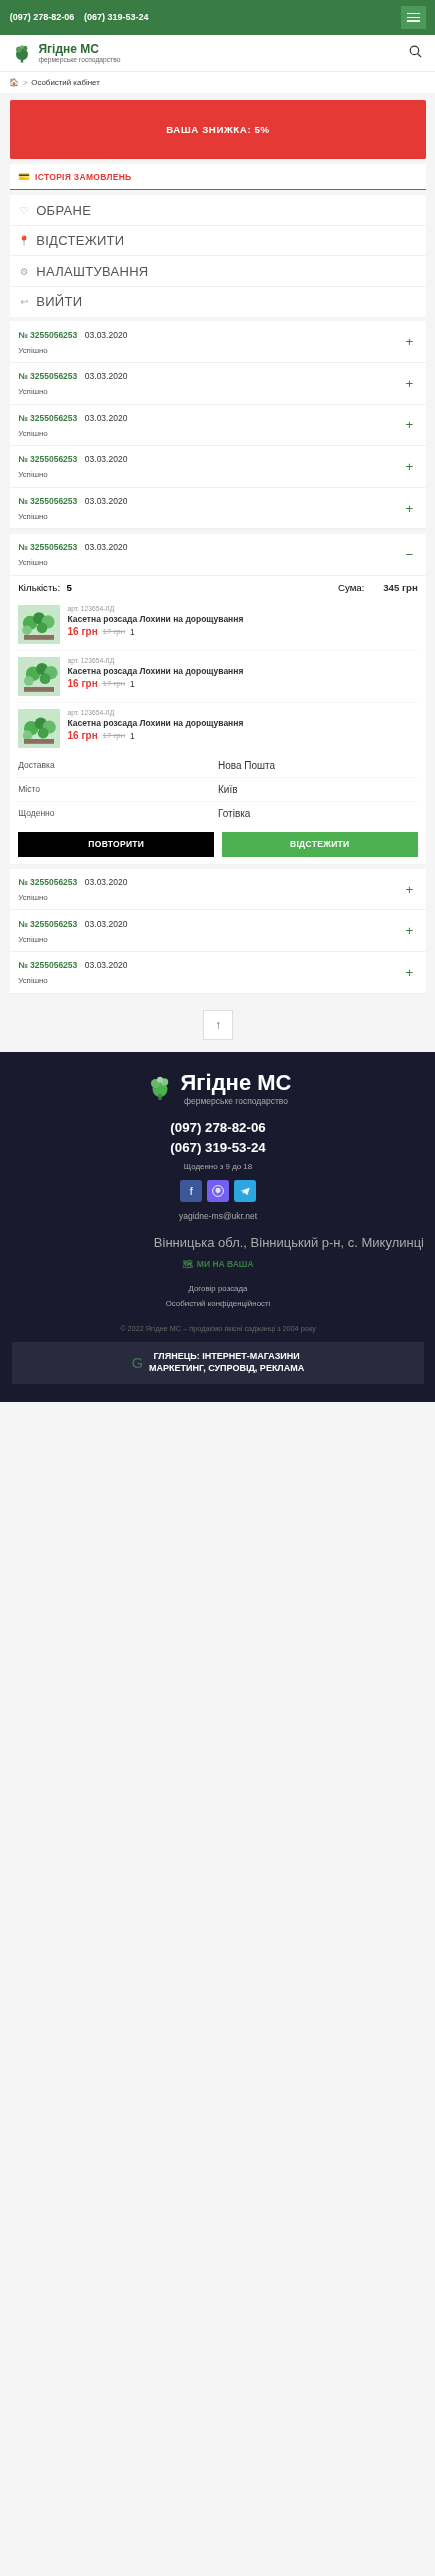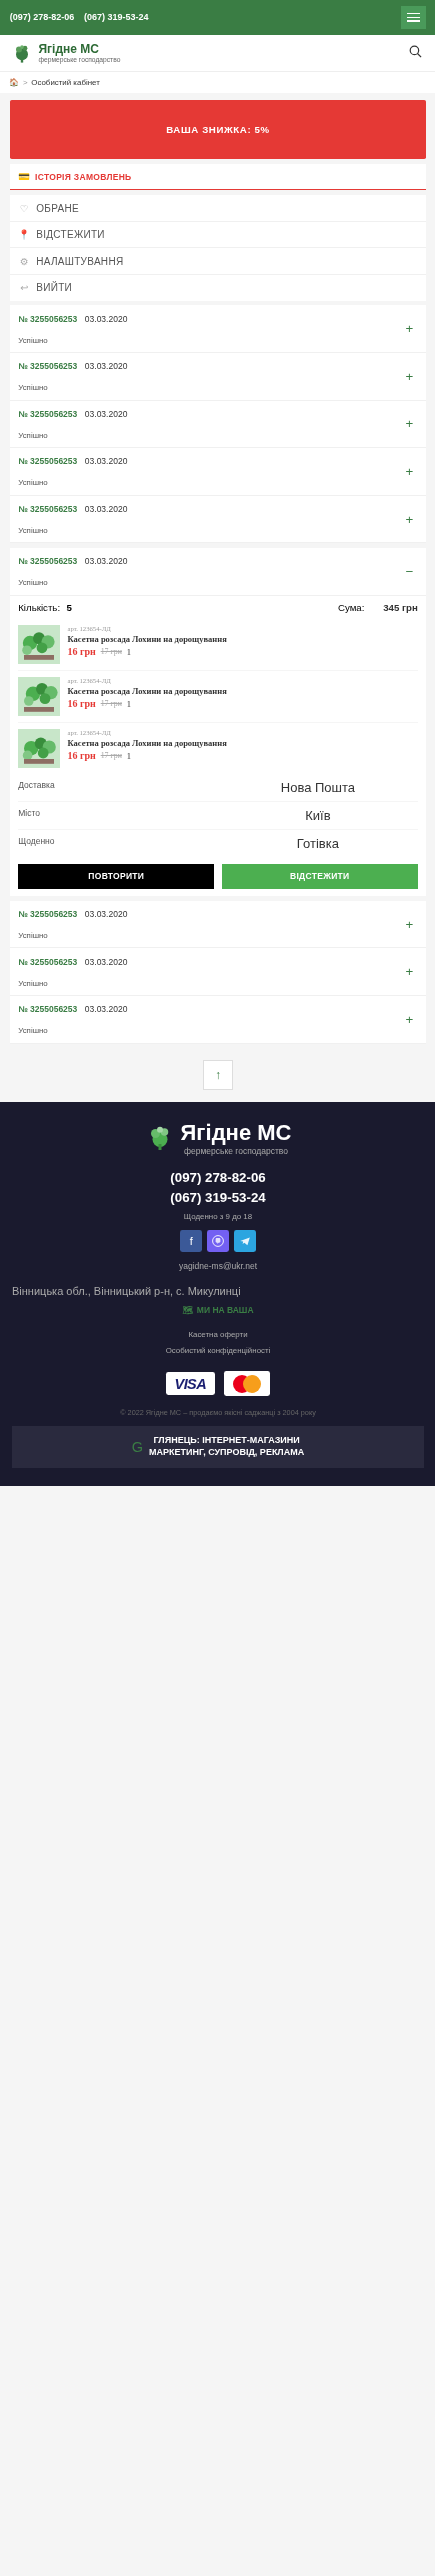--- a/index.html
+++ b/index.html
@@ -37,52 +37,52 @@
     .section-container { background: #fff; margin: 4.8px 9.7px; padding: 0; }
     .section-header { display: flex; align-items: center; gap: 4.8px; padding: 7.3px 8.5px; border-bottom: 1.2px solid #e53935; }
     .section-icon { color: #e53935; font-size: 9.7px; }
     .section-title { color: #e53935; font-size: 8.5px; font-weight: bold; text-transform: uppercase; letter-spacing: 0.3px; }
 
     
     .nav-menu { background: #fff; margin: 0 9.7px 4.8px; }
     .nav-item { display: flex; align-items: center; gap: 6px; padding: 7.3px 8.5px; border-bottom: 0.6px solid #f0f0f0; cursor: pointer; }
     .nav-item:last-child { border-bottom: none; }
     .nav-item-icon { color: #aaa; font-size: 9.7px; width: 12px; text-align: center; }
-    .nav-item-label { color: #555; font-size: 10px; text-transform: uppercase; letter-spacing: 0.3px; }
+    .nav-item-label { color: #555; font-size: 13px; text-transform: uppercase; letter-spacing: 0.3px; }
 
     
     .orders-list { background: #fff; margin: 4.8px 9.7px; }
     .order-row { display: flex; align-items: center; justify-content: space-between; padding: 7.3px 8.5px; border-bottom: 0.6px solid #f0f0f0; cursor: pointer; }
     .order-info { flex: 1; }
     .order-number { color: #3a7d44; font-size: 8.5px; font-weight: bold; text-decoration: none; }
     .order-date { color: #333; font-size: 8.5px; margin-left: 4.8px; }
-    .order-status { color: #555; font-size: 7.9px; margin-top: 12px; }
+    .order-status { color: #555; font-size: 7.9px; margin-top: 6px; }
     .order-toggle { width: 17px; height: 17px; display: flex; align-items: center; justify-content: center; }
     .plus-icon { color: #3a7d44; font-size: 13.3px; font-weight: 300; }
     .minus-icon { color: #3a7d44; font-size: 13.3px; font-weight: 300; }
     .order-summary-row { display: flex; justify-content: space-between; padding: 6px 8.5px; }
     .order-items { padding: 0 8.5px; }
-    .order-item { display: flex; align-items: flex-start; gap: 7.3px; padding: 6px 0; border-bottom: 0.6px solid #f5f5f5; font-family: Liberation Serif, serif; }
+    .order-item { display: flex; align-items: flex-start; gap: 7.3px; padding: 6px 0; border-bottom: 0.6px solid #f5f5f5; }
     .order-item:last-child { border-bottom: none; }
     .item-img { width: 42px; height: 39px; background: #8bc34a; flex-shrink: 0; overflow: hidden; }
     .item-img svg { width: 100%; height: 100%; }
     .item-details { flex: 1; }
     .item-art { color: #999; font-size: 6.7px; }
     .item-name { color: #333; font-size: 8.5px; font-weight: bold; line-height: 1.3; margin: 1.8px 0; }
     .item-price-row { display: flex; align-items: center; gap: 4.8px; }
     .item-price { color: #e53935; font-size: 10px; font-weight: bold; }
     .item-price-old { color: #aaa; font-size: 7.9px; text-decoration: line-through; }
     .item-qty { color: #333; font-size: 8.5px; }
 
     
     .order-meta { padding: 0 8.5px; }
     .order-meta-row { display: flex; padding: 6px 0; border-bottom: 0.6px solid #f5f5f5; }
     .order-meta-row:last-child { border-bottom: none; }
     .meta-label { color: #555; font-size: 8.5px; flex: 1; }
-    .meta-value { color: #333; font-size: 13px; flex: 1; text-align: center; }
+    .meta-value { color: #333; font-size: 10px; flex: 1; }
 
     
     .order-actions { display: flex; gap: 0; padding: 7.3px 8.5px; gap: 7.3px; }
     .btn-repeat { background: #000000; color: #fff; border: none; padding: 7.3px 0; flex: 1; font-size: 8.5px; font-weight: bold; cursor: pointer; text-transform: uppercase; letter-spacing: 0.3px; }
     .btn-track { background: #4caf50; color: #fff; border: none; padding: 7.3px 0; flex: 1; font-size: 8.5px; font-weight: bold; cursor: pointer; text-transform: uppercase; letter-spacing: 0.3px; }
 
     
     .scroll-top { display: flex; justify-content: center; padding: 12px; background: #f5f5f5; }
     .scroll-top-btn { background: #fff; border: 0.6px solid #ddd; width: 30px; height: 30px; cursor: pointer; display: flex; align-items: center; justify-content: center; font-size: 12px; color: #3a7d44; }
 
@@ -93,21 +93,21 @@
     .footer-logo-subtitle { font-size: 8.5px; color: #aaa; }
     .footer-phones { margin-bottom: 3.6px; }
     .footer-phones a { display: block; color: #fff; text-decoration: none; font-size: 13.3px; font-weight: bold; line-height: 1.5; }
     .footer-hours { color: #aaa; font-size: 7.9px; margin-bottom: 9.7px; }
     .footer-social { display: flex; gap: 4.8px; margin-bottom: 8.5px; }
     .social-btn { width: 22px; height: 22px; border-radius: 2.4px; display: flex; align-items: center; justify-content: center; font-size: 11px; color: #fff; cursor: pointer; }
     .social-fb { background: #3b5998; }
     .social-viber { background: #7360f2; }
     .social-tg { background: #2ca5e0; }
     .footer-email { color: #aaa; font-size: 8.5px; margin-bottom: 12px; }
-    .footer-address { color: #aaa; font-size: 11px; text-align: left; margin-bottom: 4.8px; line-height: 1.6; }
+    .footer-address { color: #aaa; font-size: 13px; text-align: right; margin-bottom: 4.8px; line-height: 1.6; }
     .footer-map-link { display: flex; align-items: center; justify-content: center; gap: 3.6px; color: #3a7d44; font-size: 8.5px; font-weight: bold; margin-bottom: 12px; cursor: pointer; }
     .footer-links { text-align: center; margin-bottom: 12px; }
     .footer-links a { display: block; color: #aaa; font-size: 7.9px; text-decoration: none; line-height: 2; }
     .footer-payments { display: flex; align-items: center; justify-content: center; gap: 9.7px; margin-bottom: 12px; }
     .visa-logo { background: #fff; padding: 3.6px 8.5px; border-radius: 2.4px; }
     .visa-text { color: #1a1f71; font-size: 14.5px; font-weight: bold; font-style: italic; letter-spacing: -0.6px; }
     .mc-logo { background: #fff; padding: 3.6px 8.5px; border-radius: 2.4px; display: flex; align-items: center; gap: -2.4px; }
     .mc-circle-red { width: 18px; height: 18px; background: #eb001b; border-radius: 50%; display: inline-block; }
     .mc-circle-yellow { width: 18px; height: 18px; background: #f79e1b; border-radius: 50%; display: inline-block; margin-left: -7.3px; }
     .footer-copyright { color: #666; font-size: 7.3px; text-align: center; margin-bottom: 8.5px; }
@@ -463,33 +463,24 @@
     <div class="footer-address">
       <span>Вінницька обл., Вінницький р-н, с. Микулинці</span>
     </div>
 
     <div class="footer-map-link">
       <span>🗺</span>
       <span>МИ НА ВАША</span>
     </div>
 
     <div class="footer-links">
-      <a>Касетна оферти</a>
+      <a>Договір розсада</a>
       <a>Особистий конфіденційності</a>
     </div>
 
-    <div class="footer-payments">
-      <div class="visa-logo">
-        <span class="visa-text">VISA</span>
-      </div>
-      <div class="mc-logo">
-        <span class="mc-circle-red"></span>
-        <span class="mc-circle-yellow"></span>
-      </div>
-    </div>
 
     <div class="footer-copyright">© 2022 Ягідне МС – продаємо якісні саджанці з 2004 року</div>
   </div>
 
   <div class="footer-promo">
     <span class="footer-promo-icon">G</span>
     <span class="footer-promo-text">ГЛЯНЕЦЬ: ІНТЕРНЕТ-МАГАЗИНИ<br>МАРКЕТИНГ, СУПРОВІД, РЕКЛАМА</span>
   </div>
 </footer>
 

